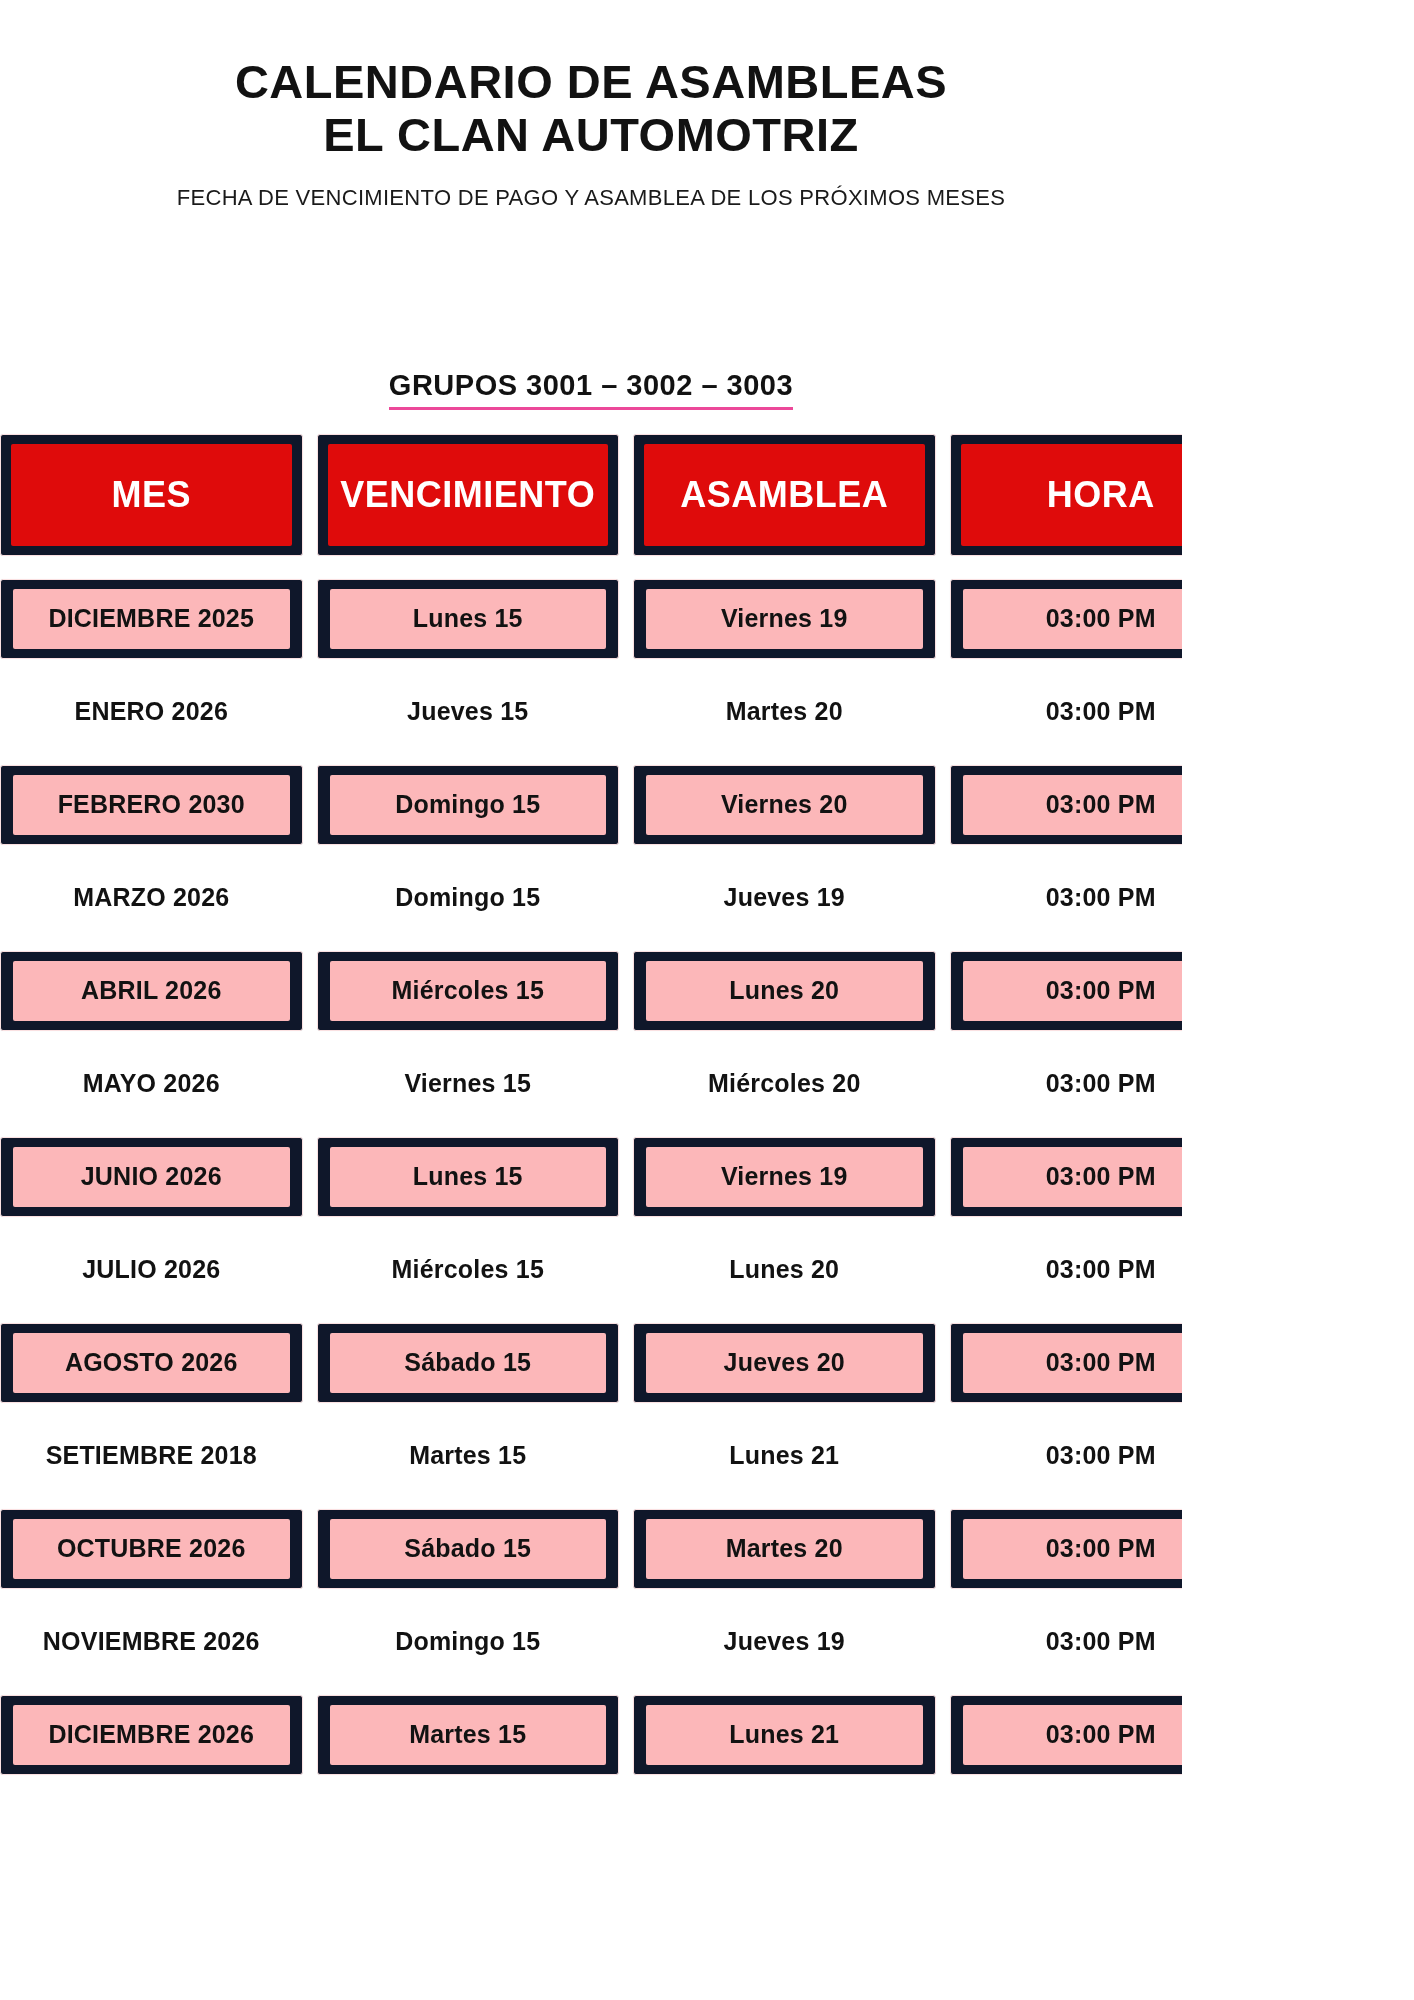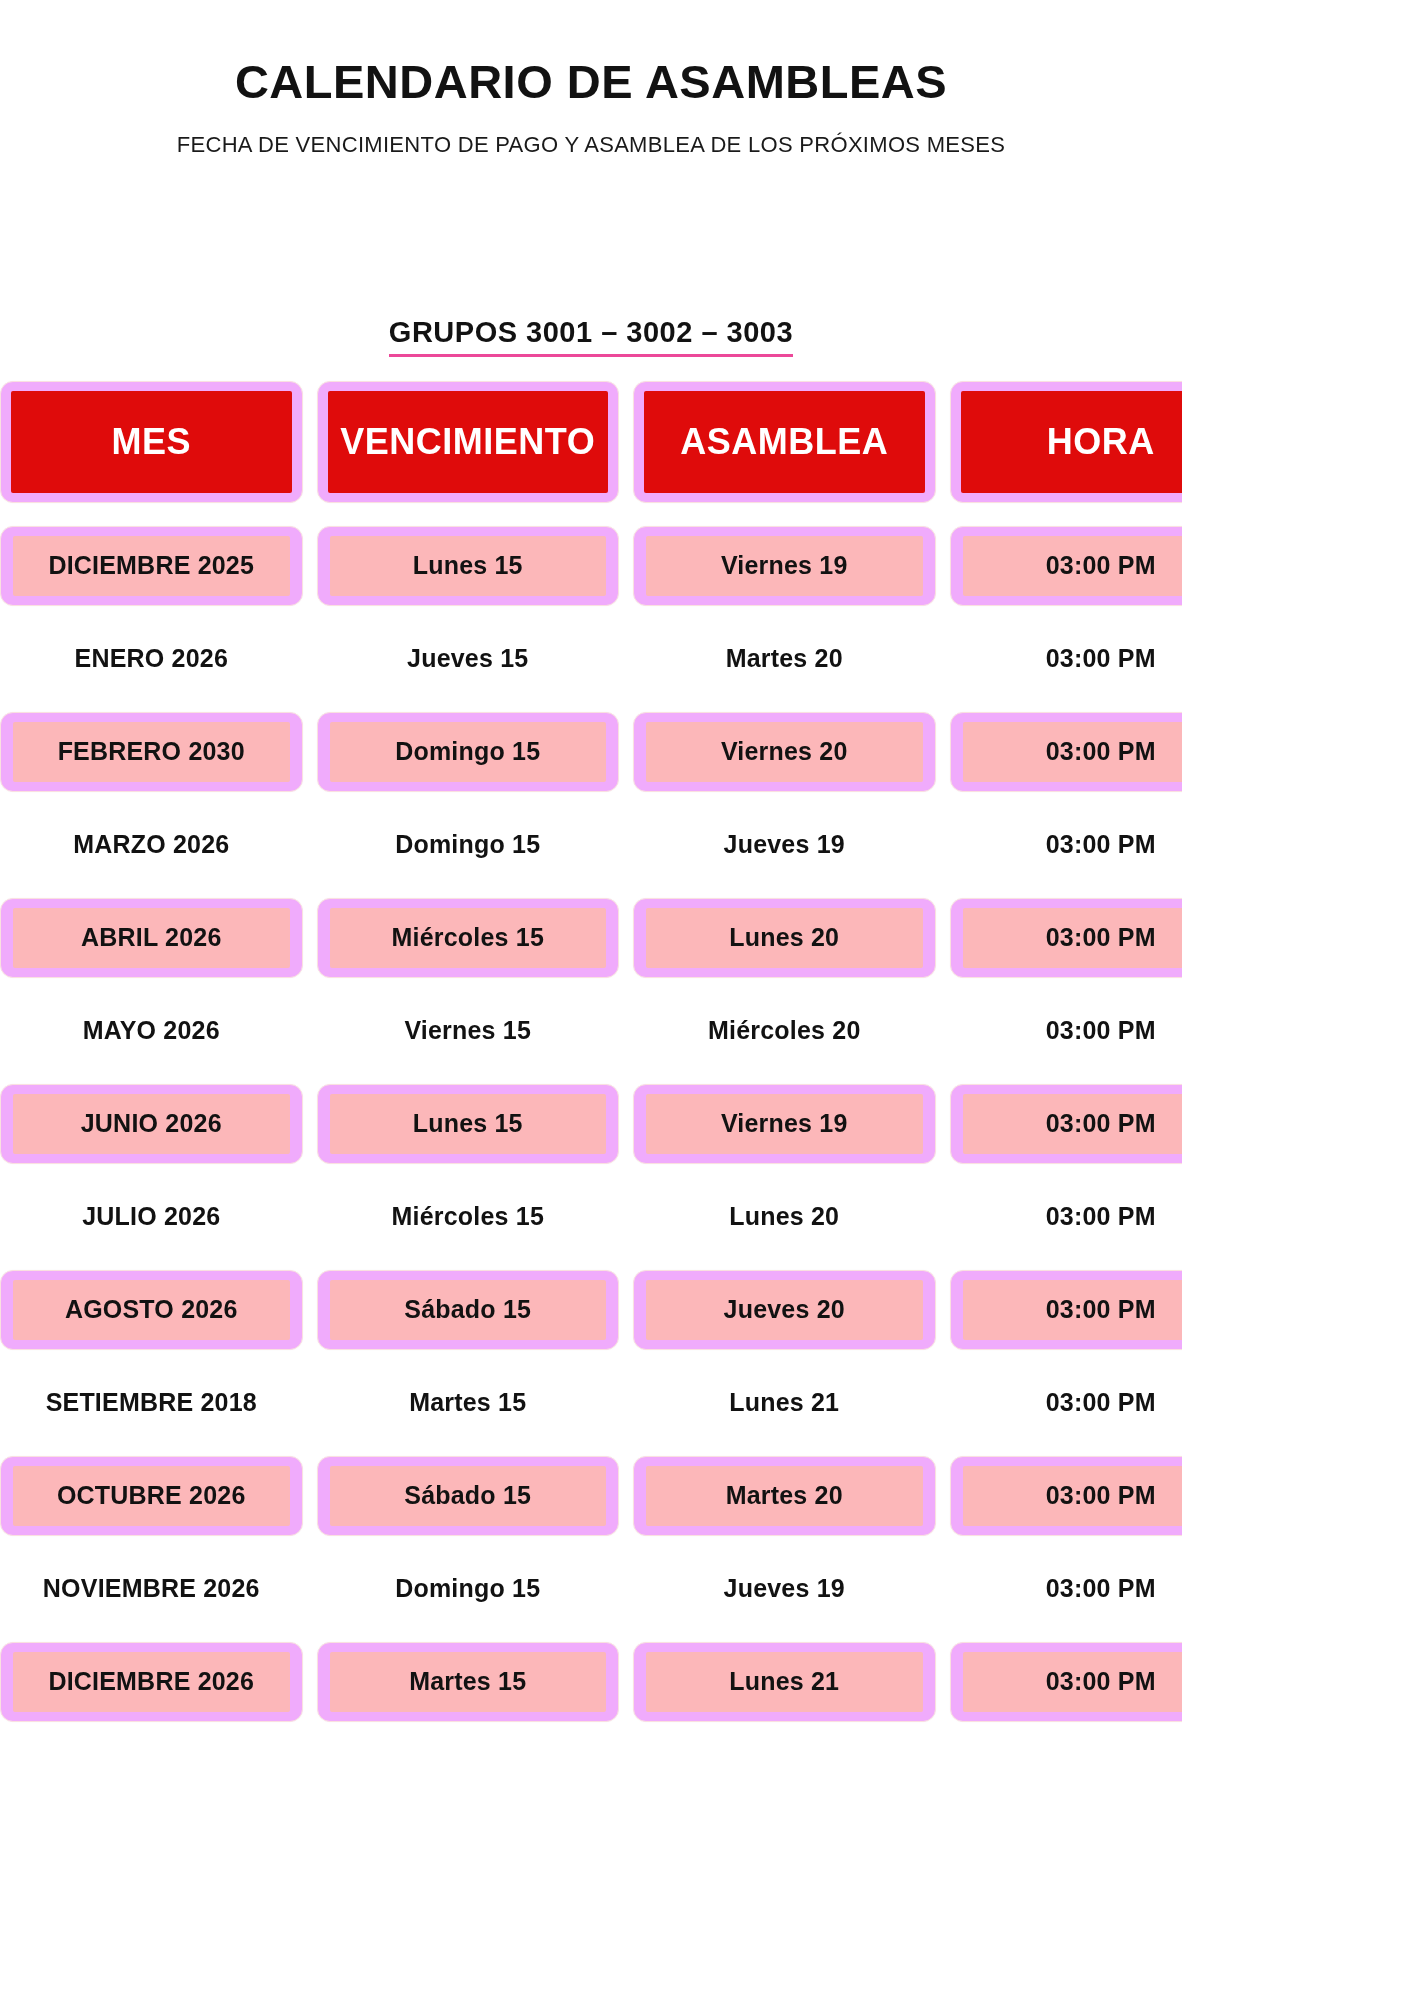--- a/index.html
+++ b/index.html
@@ -41,23 +41,23 @@
 
   .table {
     width: 1252px;
     margin: 24px auto 0;
     display: grid;
     grid-template-columns: repeat(4, 1fr);
     column-gap: 14px;
     row-gap: 0;
   }
   .card {
-    background: #f0abfc;
+    background: #0f172a;
     border: 1px solid var(--card-border, #fae0e1);
-    border-radius: 13px;
+    border-radius: 3px;
     padding: 9px 10px;
     box-shadow: 0 0 2px rgba(0,0,0,0.03);
     text-align: center;
   }
   .header-cell { margin-bottom: 16px; }
   .fill {
     display: flex;
     align-items: center;
     justify-content: center;
     border-radius: 2px;
@@ -93,20 +93,21 @@
     color: #121212;
   }
 </style>
 </head>
 <body>
 
 <div class="page">
 
   <div class="title">
     <div>CALENDARIO DE ASAMBLEAS</div>
+    <div>EL CLAN AUTOMOTRIZ</div>
   </div>
 
   <div class="subtitle">FECHA DE VENCIMIENTO DE PAGO Y ASAMBLEA DE LOS PRÓXIMOS MESES</div>
 
   <div class="groups-wrap">
     <span class="groups">GRUPOS 3001 – 3002 – 3003</span>
   </div>
 
   <div class="table">
     <div class="header-cell">

